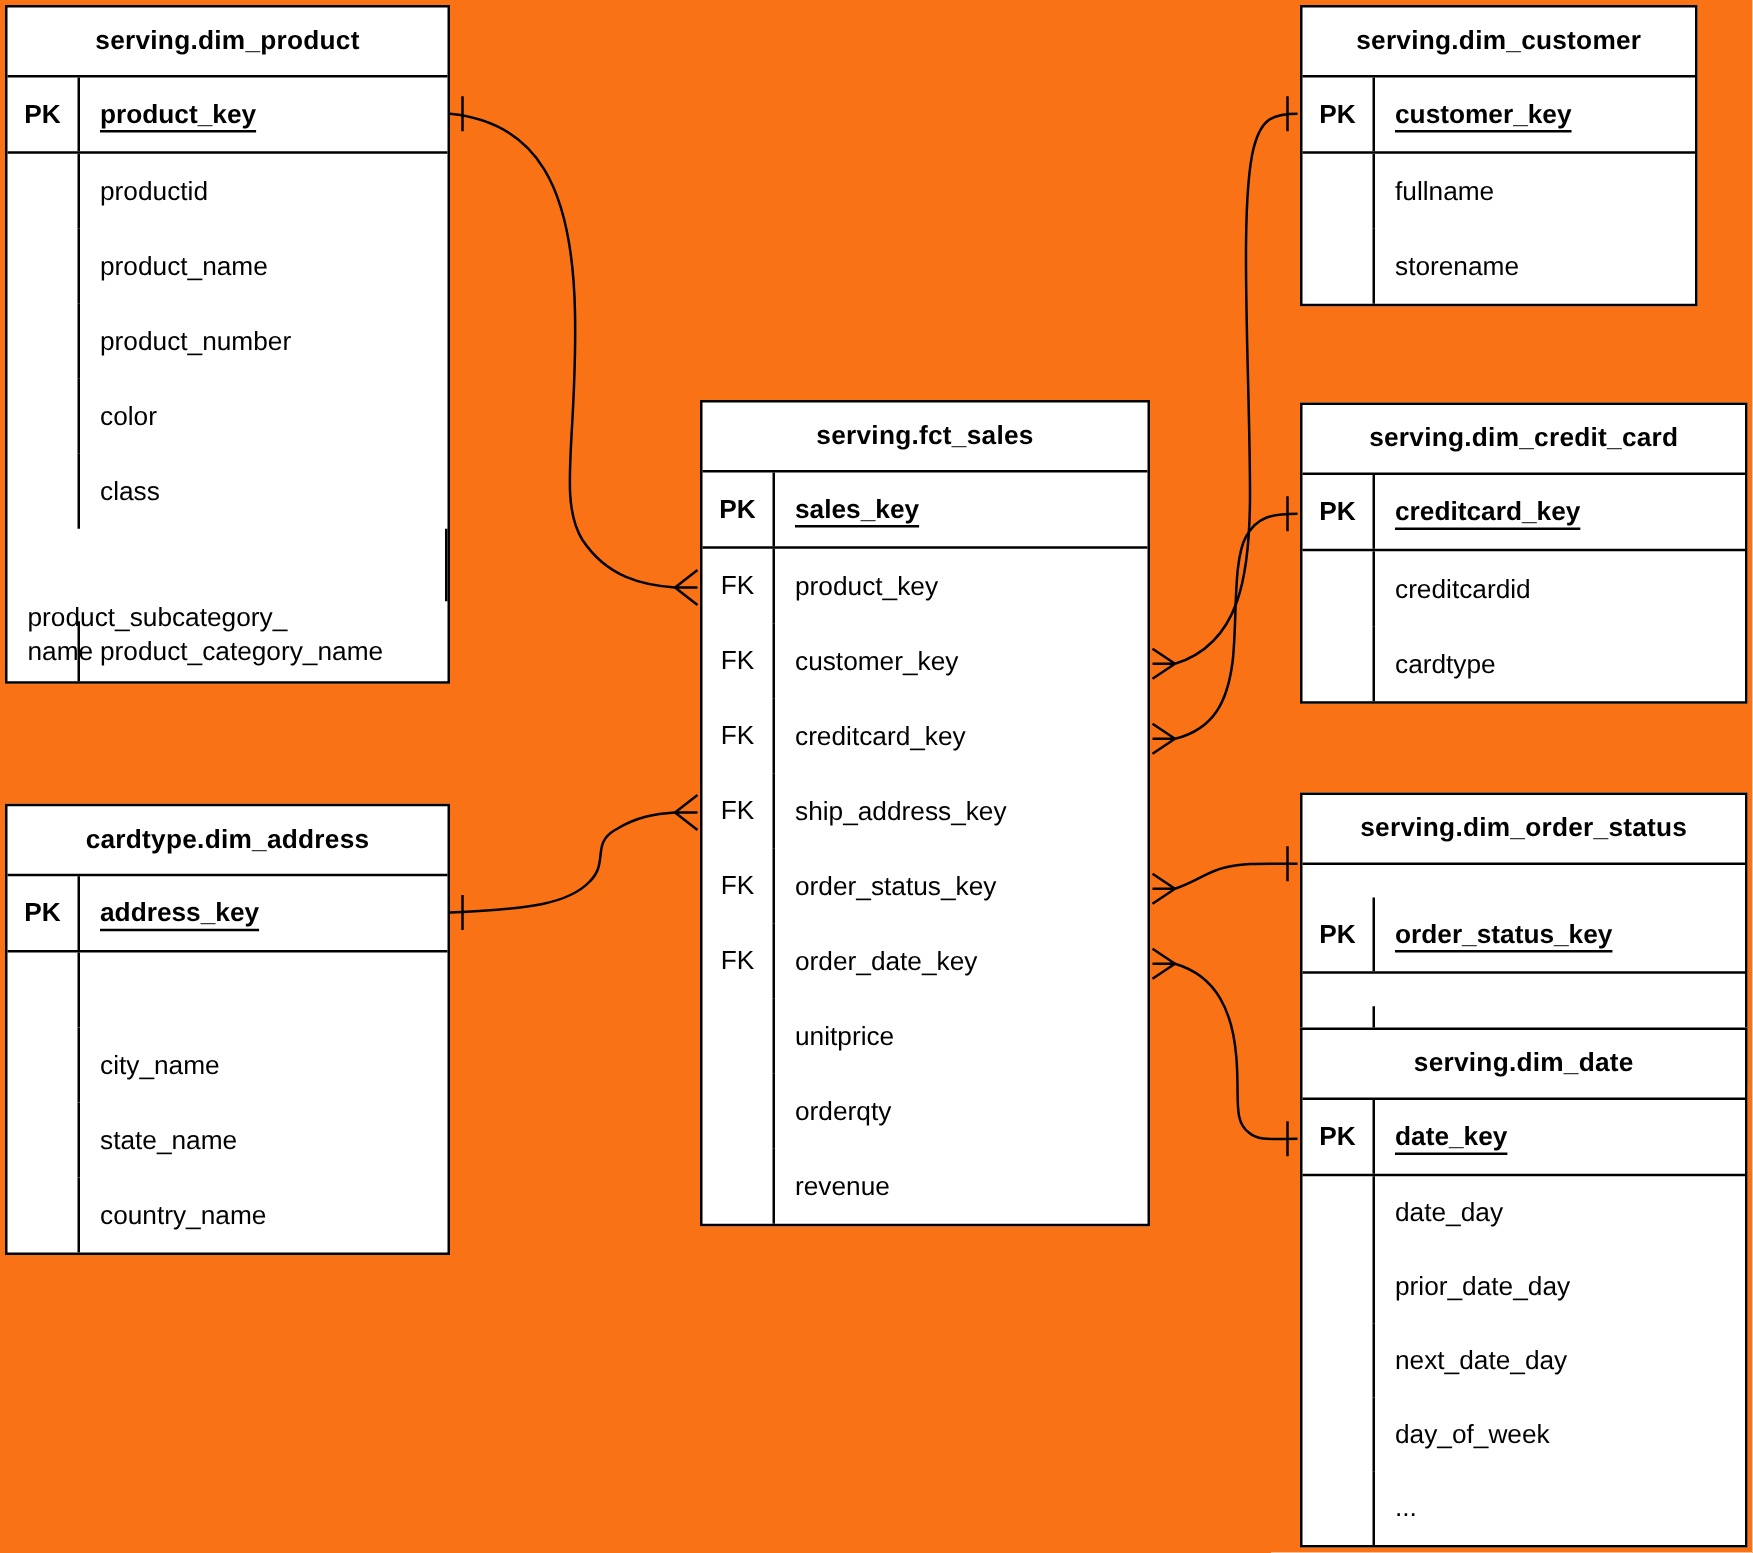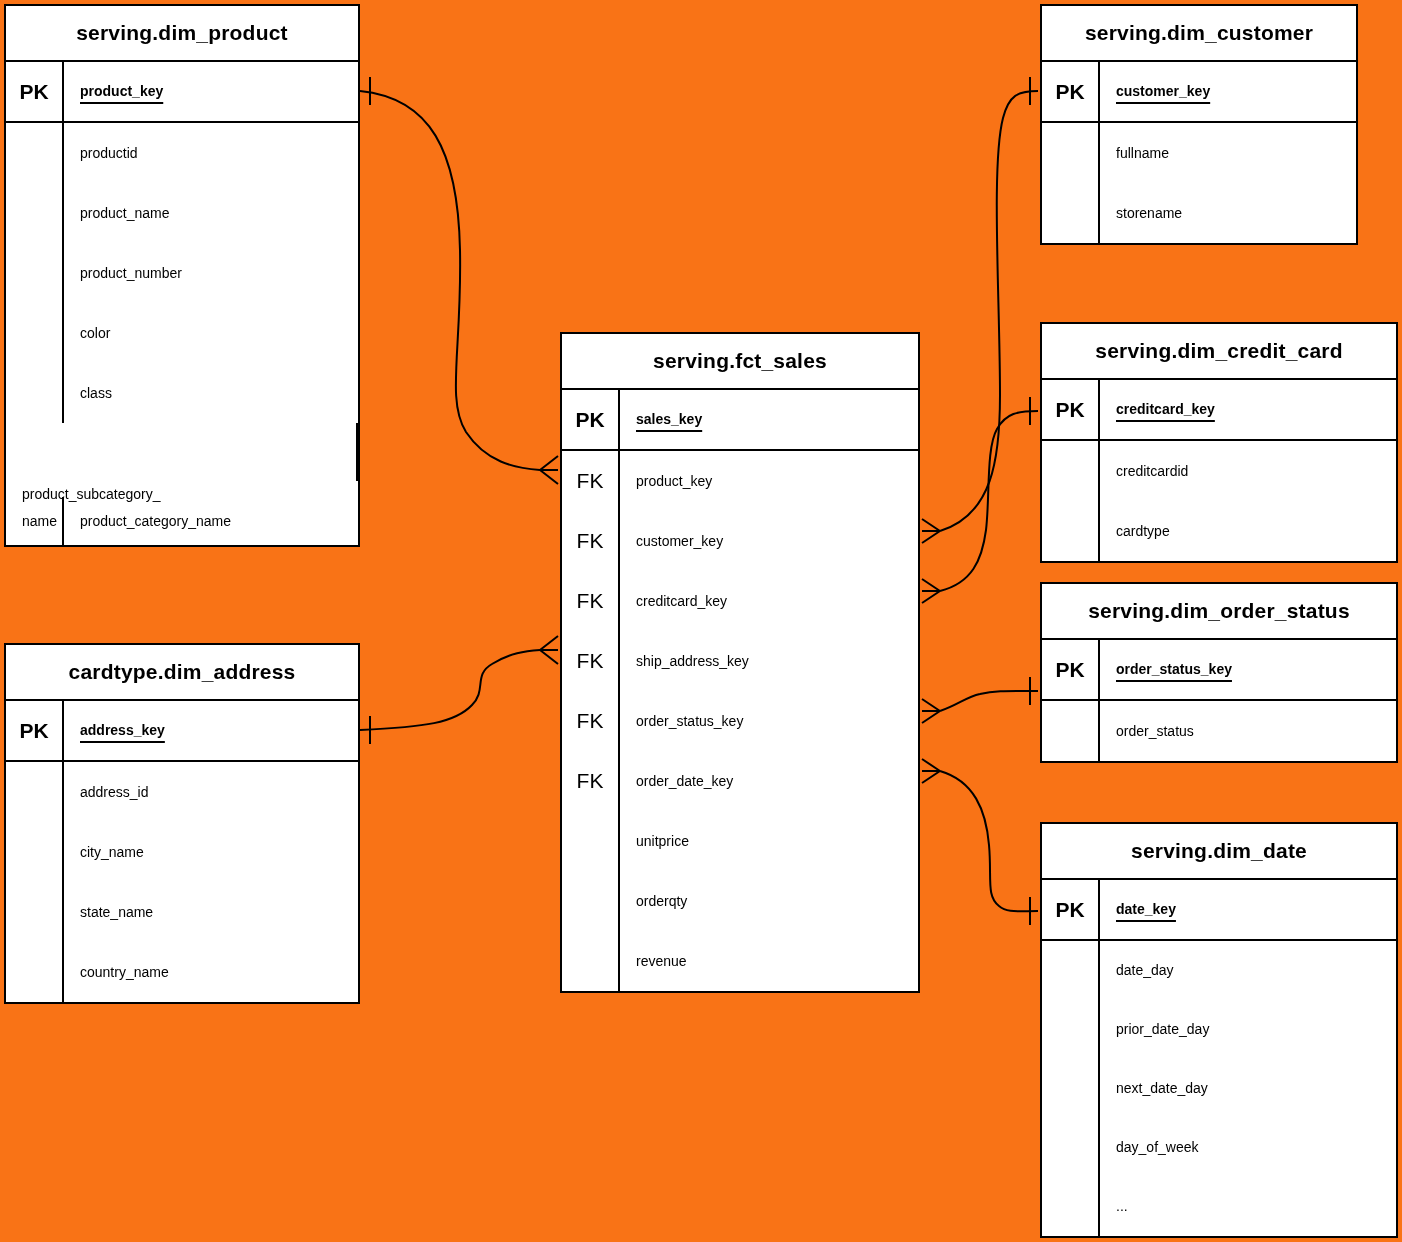--- a/index.html
+++ b/index.html
@@ -59,21 +59,21 @@
     font-size: 21px;
     text-align: center;
   }
   .er-pk-row .er-key { font-weight: bold; }
   .er-field {
     flex: 1;
     display: flex;
     align-items: center;
     padding-left: 16px;
     padding-right: 24px;
-    font-size: 14px;
+    font-size: 21px;
     white-space: pre-line;
     line-height: 27px;
   }
   .er-pk-field {
     font-weight: bold;
     text-decoration: underline;
     text-decoration-thickness: 2px;
     text-underline-offset: 6px;
   }
 
@@ -161,37 +161,36 @@
   </div>
 
   <div class="er-table" style="left:4px; top:643px; width:356px;">
     <div class="er-header">cardtype.dim_address</div>
     <div class="er-row er-pk-row">
       <div class="er-key">PK</div>
       <div class="er-field er-pk-field">address_key</div>
     </div>
     <div class="er-row">
         <div class="er-key"></div>
-        <div class="er-field">address_id</div>
       </div>
     <div class="er-row">
         <div class="er-key"></div>
         <div class="er-field">city_name</div>
       </div>
     <div class="er-row">
         <div class="er-key"></div>
         <div class="er-field">state_name</div>
       </div>
     <div class="er-row">
         <div class="er-key"></div>
         <div class="er-field">country_name</div>
       </div>
   </div>
 
-  <div class="er-table" style="left:560px; top:332px; width:360px;">
+  <div class="er-table" style="left:560px; top:320px; width:360px;">
     <div class="er-header">serving.fct_sales</div>
     <div class="er-row er-pk-row">
       <div class="er-key">PK</div>
       <div class="er-field er-pk-field">sales_key</div>
     </div>
     <div class="er-row">
         <div class="er-key">FK</div>
         <div class="er-field">product_key</div>
       </div>
     <div class="er-row">
@@ -253,21 +252,21 @@
     <div class="er-row">
         <div class="er-key"></div>
         <div class="er-field">creditcardid</div>
       </div>
     <div class="er-row">
         <div class="er-key"></div>
         <div class="er-field">cardtype</div>
       </div>
   </div>
 
-  <div class="er-table" style="left:1040px; top:582px; width:358px;">
+  <div class="er-table" style="left:1040px; top:634px; width:358px;gap:26px;">
     <div class="er-header">serving.dim_order_status</div>
     <div class="er-row er-pk-row">
       <div class="er-key">PK</div>
       <div class="er-field er-pk-field">order_status_key</div>
     </div>
     <div class="er-row">
         <div class="er-key"></div>
         <div class="er-field">order_status</div>
       </div>
   </div>

